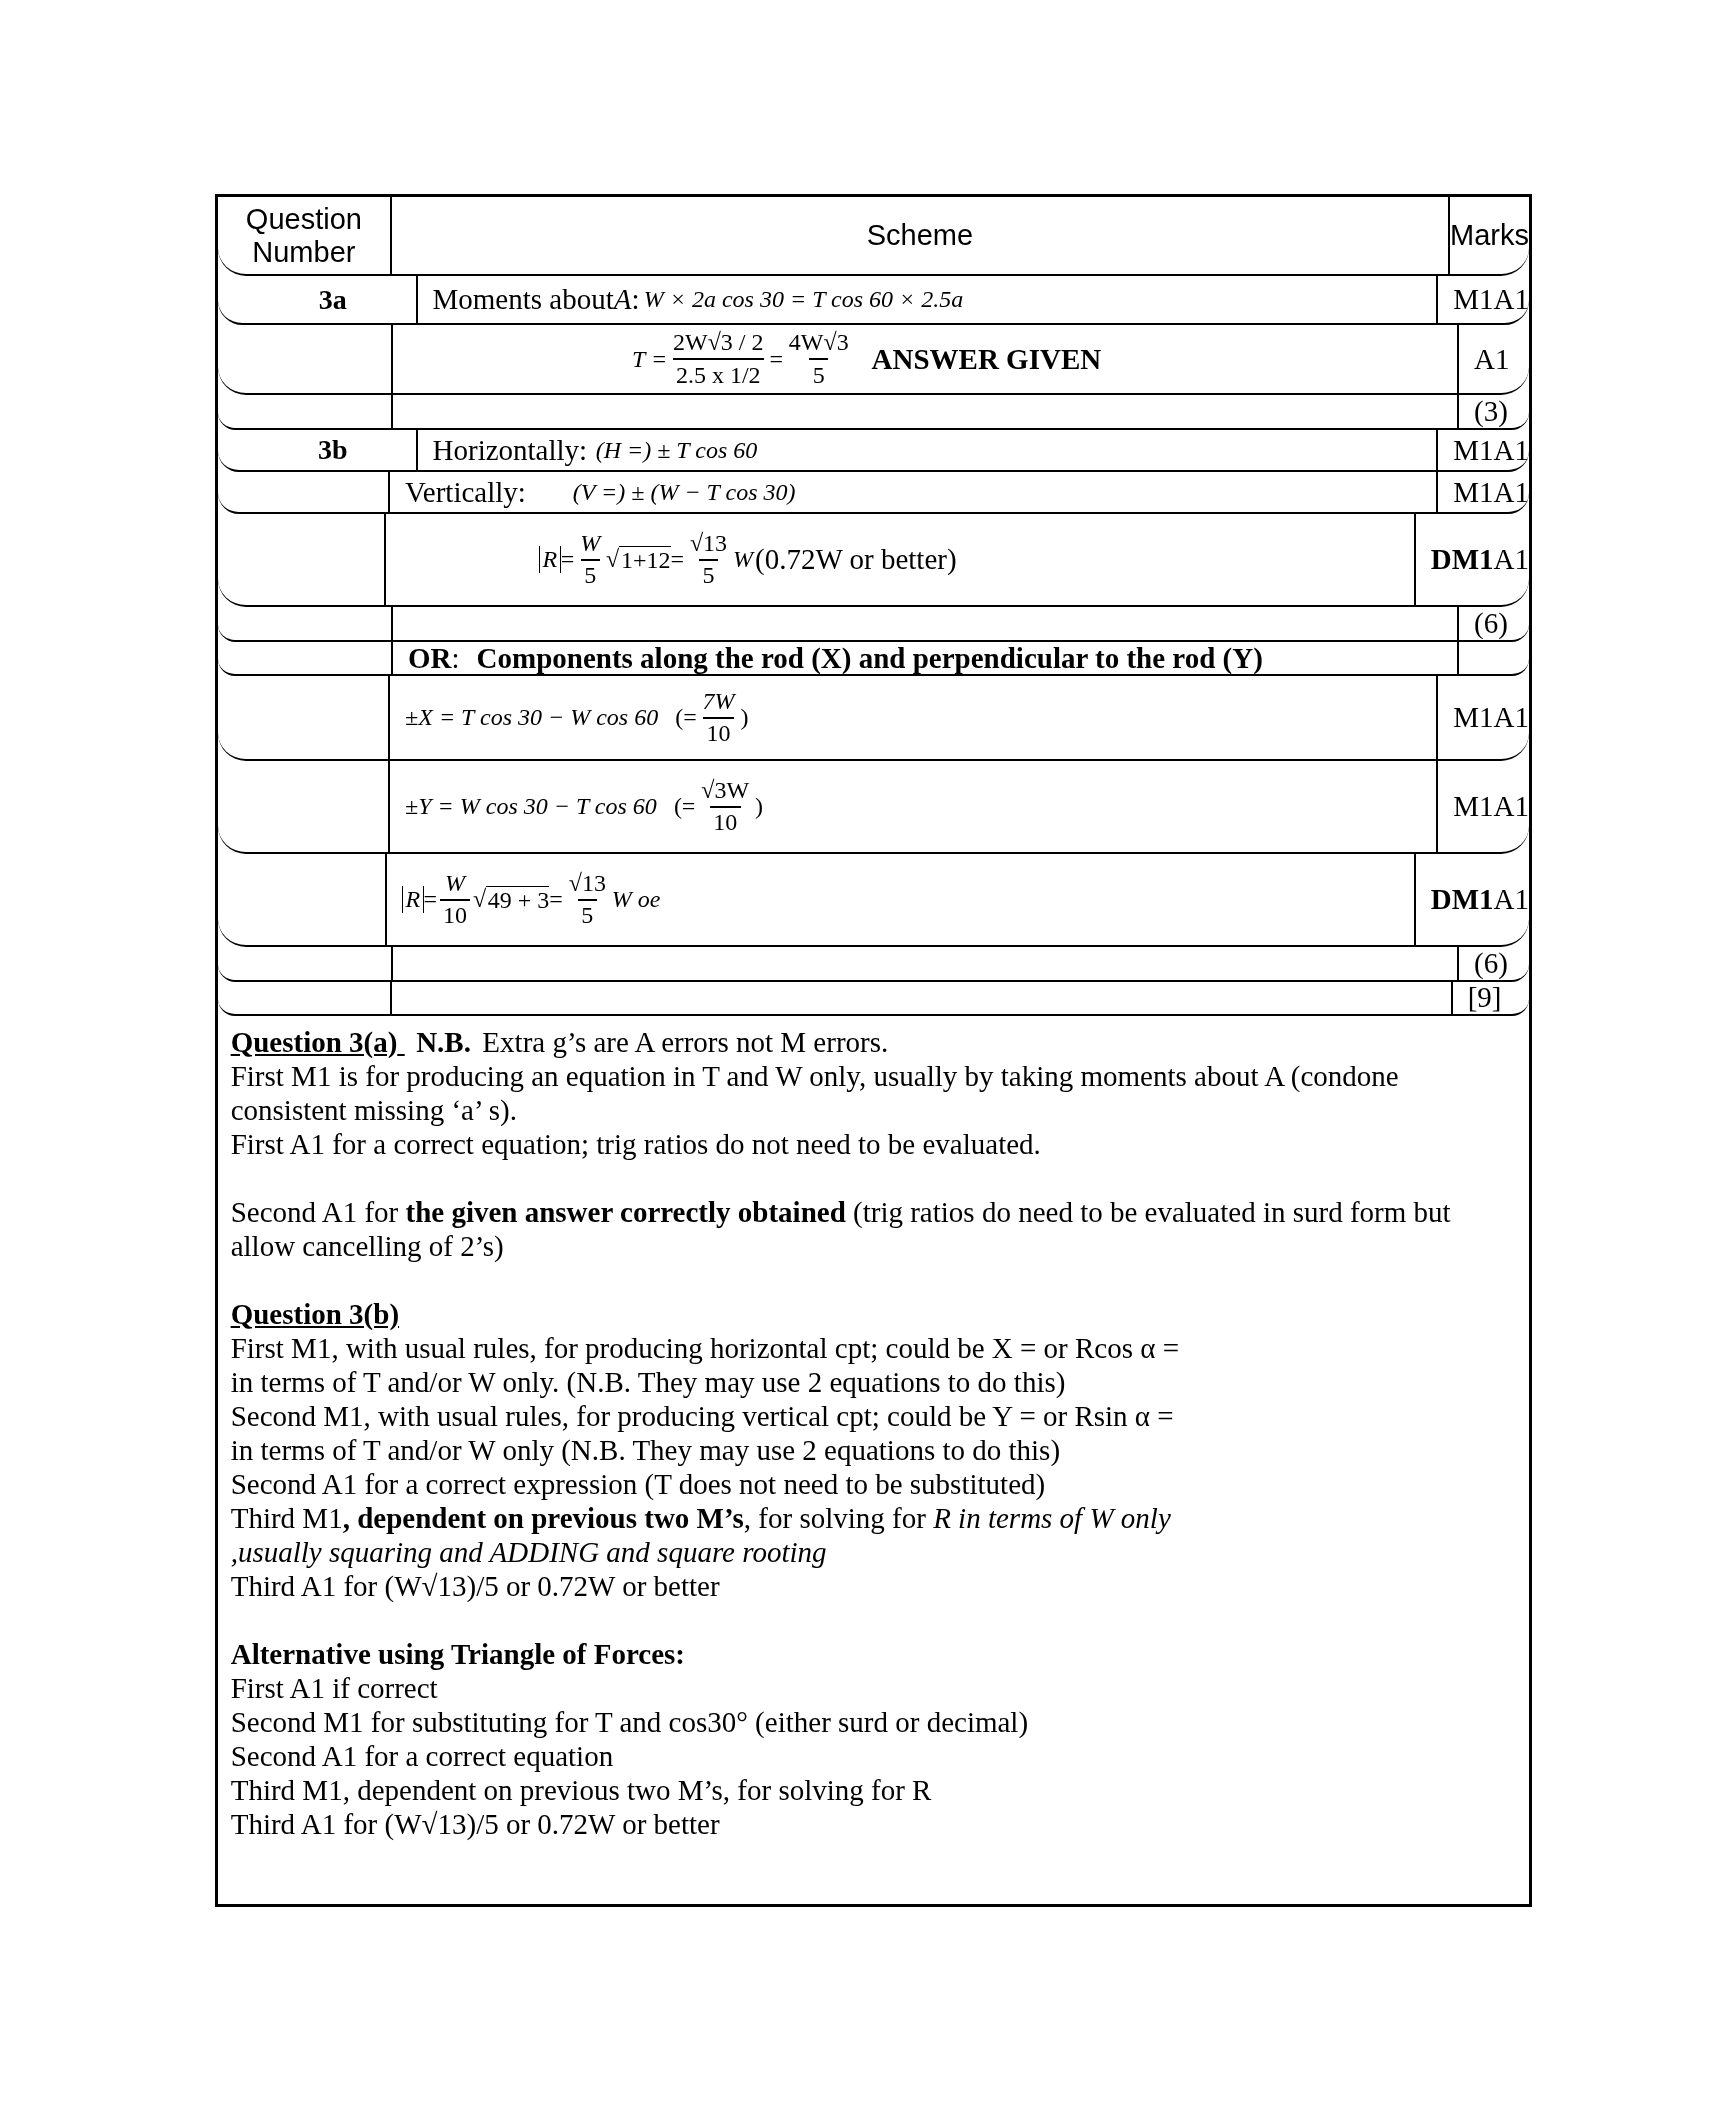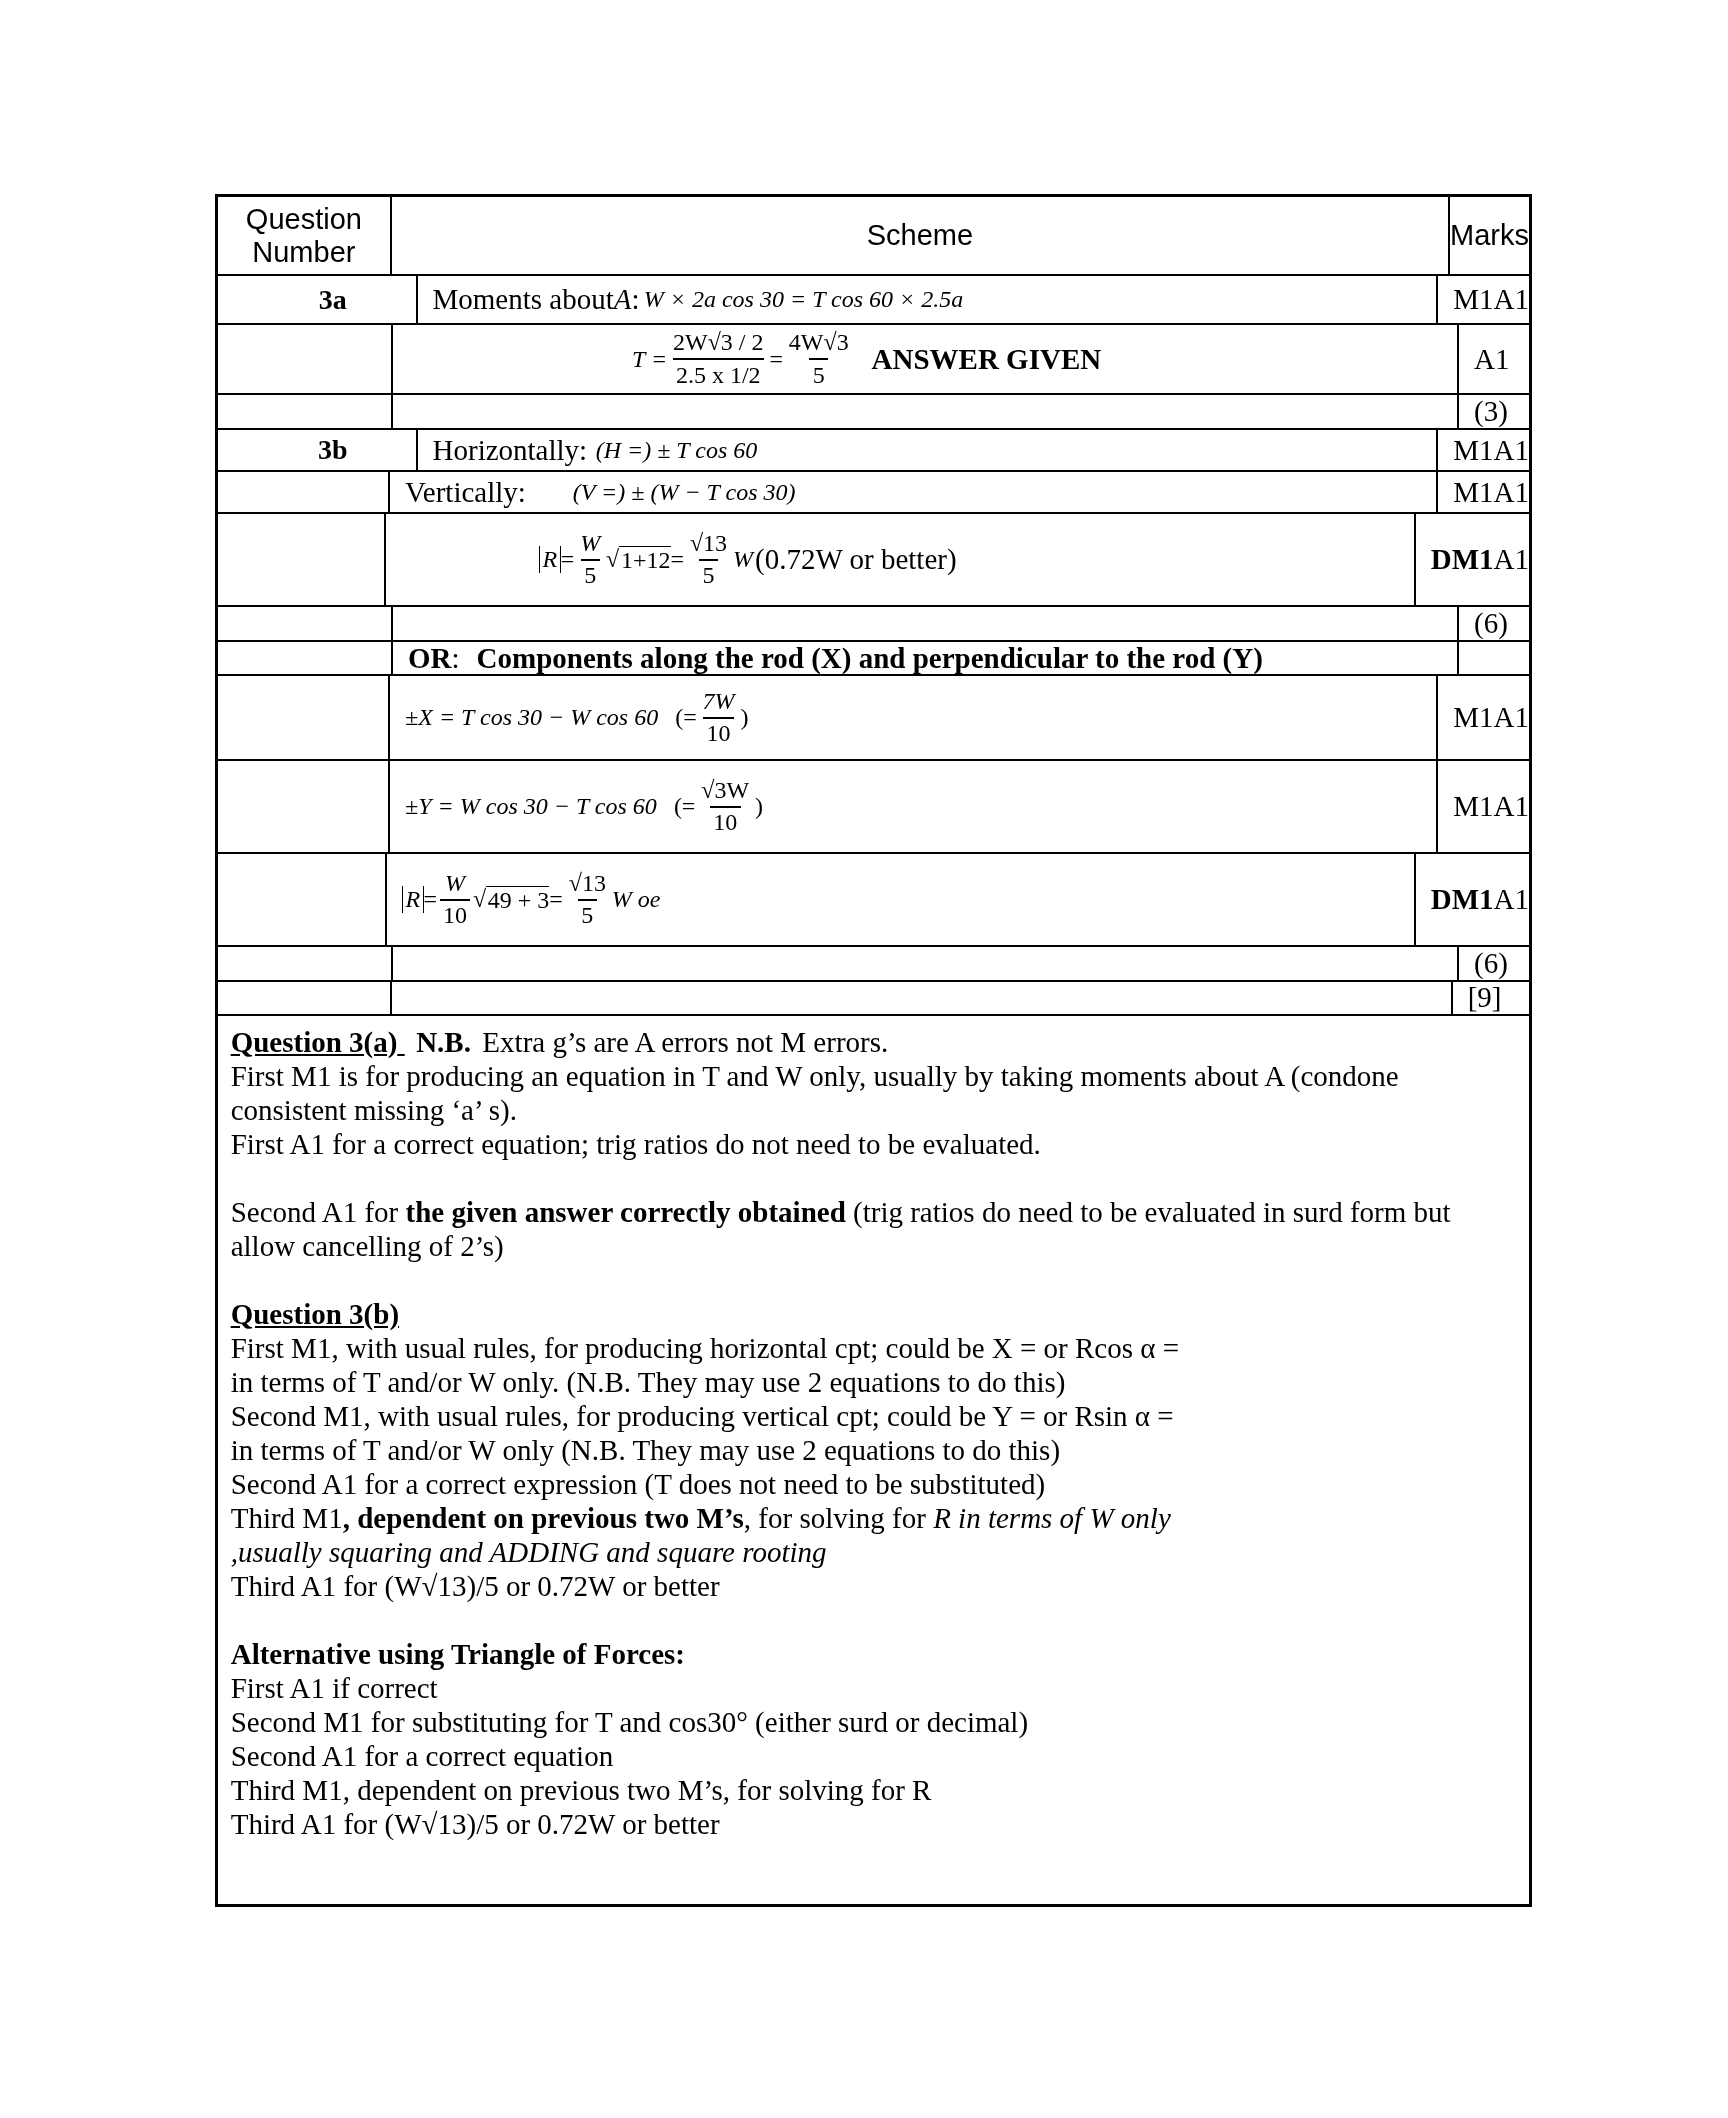--- a/index.html
+++ b/index.html
@@ -1,20 +1,20 @@
 <!DOCTYPE html>
 <html style="font-size:6.8px"><head>
 <meta charset="utf-8">
 <style>
   html, body { margin: 0; padding: 0; background: #ffffff; }
   body { width: 1729px; height: 2237px; position: relative; overflow: hidden;
          font-family: "Liberation Serif", "DejaVu Serif", serif; color: #000; }
   .tbl { position: absolute; left: 215px; top: 194px; width: 1317px;
          border: 3px solid #000; box-sizing: border-box; }
-  .row { position: relative; display: flex; border-bottom: 2.5px solid #000; box-sizing: border-box; }
+  .row { position: relative; display: flex; border-bottom: 2.5px solid #000; box-sizing: border-box; border-radius: 28px; }
   .row:last-child { border-bottom: none; }
   .c1 { width: 175px; border-right: 2.1px solid #000; box-sizing: border-box; display: flex;
         align-items: center; justify-content: center; }
   .c2 { width: 1066px; border-right: 2.1px solid #000; box-sizing: border-box; display: flex;
         align-items: center; padding-left: 15px; position: relative; }
   .c3 { flex: 1; display: flex; align-items: center; padding-left: 15px; box-sizing: border-box; }
   .sans { font-family: "Liberation Sans", "DejaVu Sans", sans-serif; }
   .fs { font-size: 29px; line-height: 33px; }
   .hdr .c1, .hdr .c2, .hdr .c3 { justify-content: center; text-align: center; padding-left: 0; }
   .qn { font-weight: bold; font-size: 28px; margin-left: 32px; }

